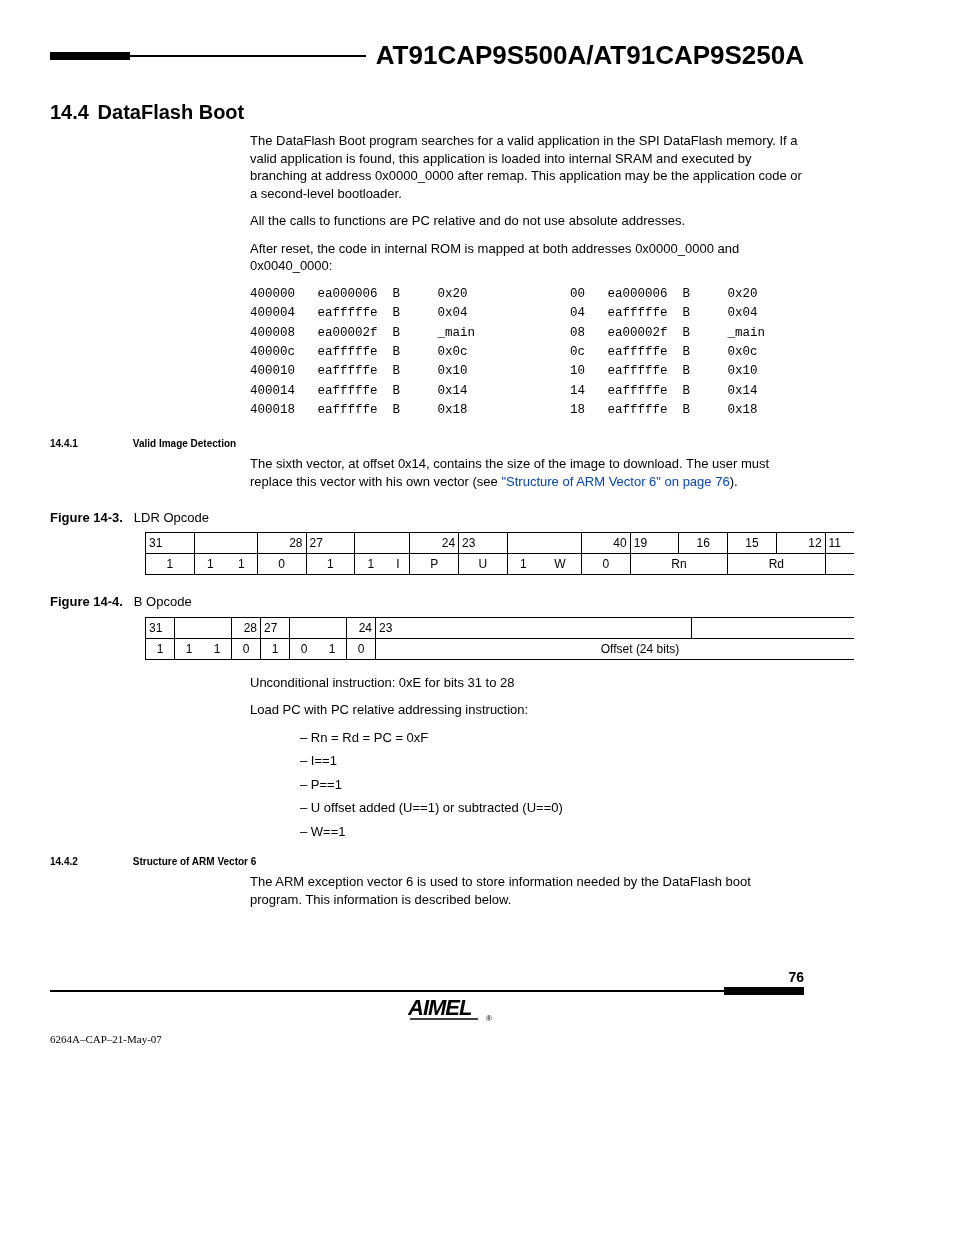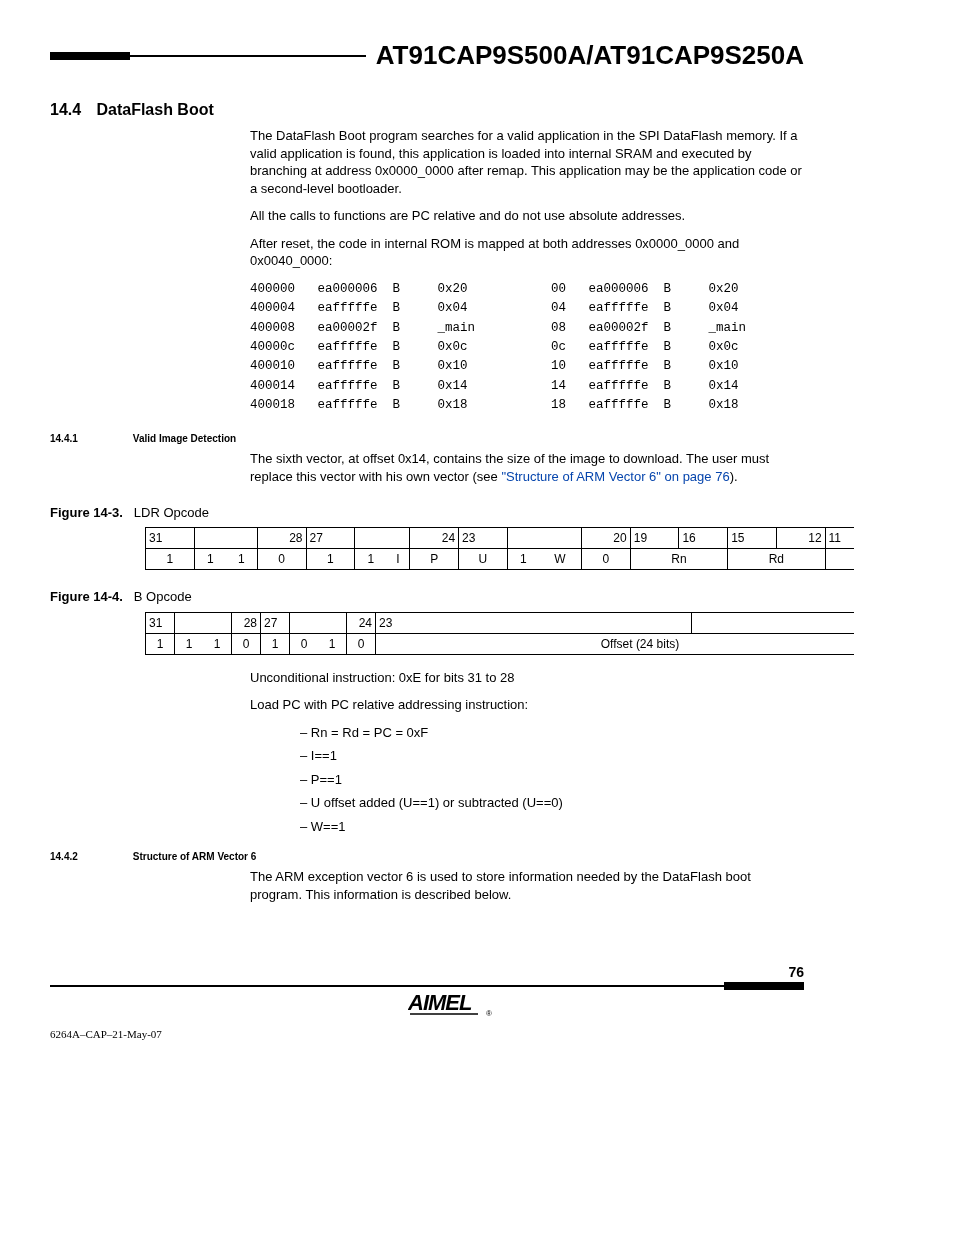--- a/index.html
+++ b/index.html
@@ -28,35 +28,35 @@
     flex: 1;
   }
   h1.doc-title {
     font-family: Arial, Helvetica, sans-serif;
     font-weight: bold;
     font-size: 26px;
     margin: 0 0 0 10px;
     white-space: nowrap;
   }
   h2.section {
-    font-size: 16px;
+    font-size: 20px;
     font-weight: bold;
     margin: 0 0 8px 0;
   }
   .sec-num { display:inline-block; width:42px; }
   .body-indent { margin-left: 200px; }
   p { margin: 0 0 10px 0; line-height: 1.35; }
   .code-block {
     font-family: "Courier New", monospace;
     font-size: 12.5px;
     line-height: 1.55;
     margin: 6px 0 18px 0;
     white-space: pre;
     display: flex;
-    gap: 76px;
+    gap: 95px;
   }
   .code-col { white-space: pre; }
   h3.subsection {
     font-size: 10px;
     font-weight: bold;
     margin: 8px 0 6px 0;
   }
   .sub-num { display:inline-block; width:80px; }
   a.xref { color: #0645AD; text-decoration: none; }
   .fig-caption { font-size: 13px; margin: 18px 0 6px 0; }
@@ -153,24 +153,24 @@
     <td style="border-left:none;border-right:none"></td>
     <td style="border-left:none;border-right:none"></td>
     <td style="text-align:right">28</td>
     <td style="text-align:left">27</td>
     <td style="border-left:none;border-right:none"></td>
     <td style="border-left:none;border-right:none"></td>
     <td style="text-align:right">24</td>
     <td style="text-align:left">23</td>
     <td style="border-left:none;border-right:none"></td>
     <td style="border-left:none;border-right:none"></td>
-    <td style="text-align:right">20</td>
+    <td style="text-align:right">40</td>
     <td style="text-align:left">19</td>
-    <td style="text-align:left;border-left:none">16</td>
-    <td style="text-align:left">15</td>
+    <td style="text-align:center;border-left:none">16</td>
+    <td style="text-align:center">15</td>
     <td style="text-align:right;border-left:none">12</td>
     <td style="text-align:left">11</td>
     <td colspan="3" style="text-align:right;border-left:none">0</td>
   </tr>
   <tr>
     <td>1</td>
     <td style="border-left:none;border-right:none">1</td>
     <td style="border-left:none;border-right:none">1</td>
     <td>0</td>
     <td>1</td>

